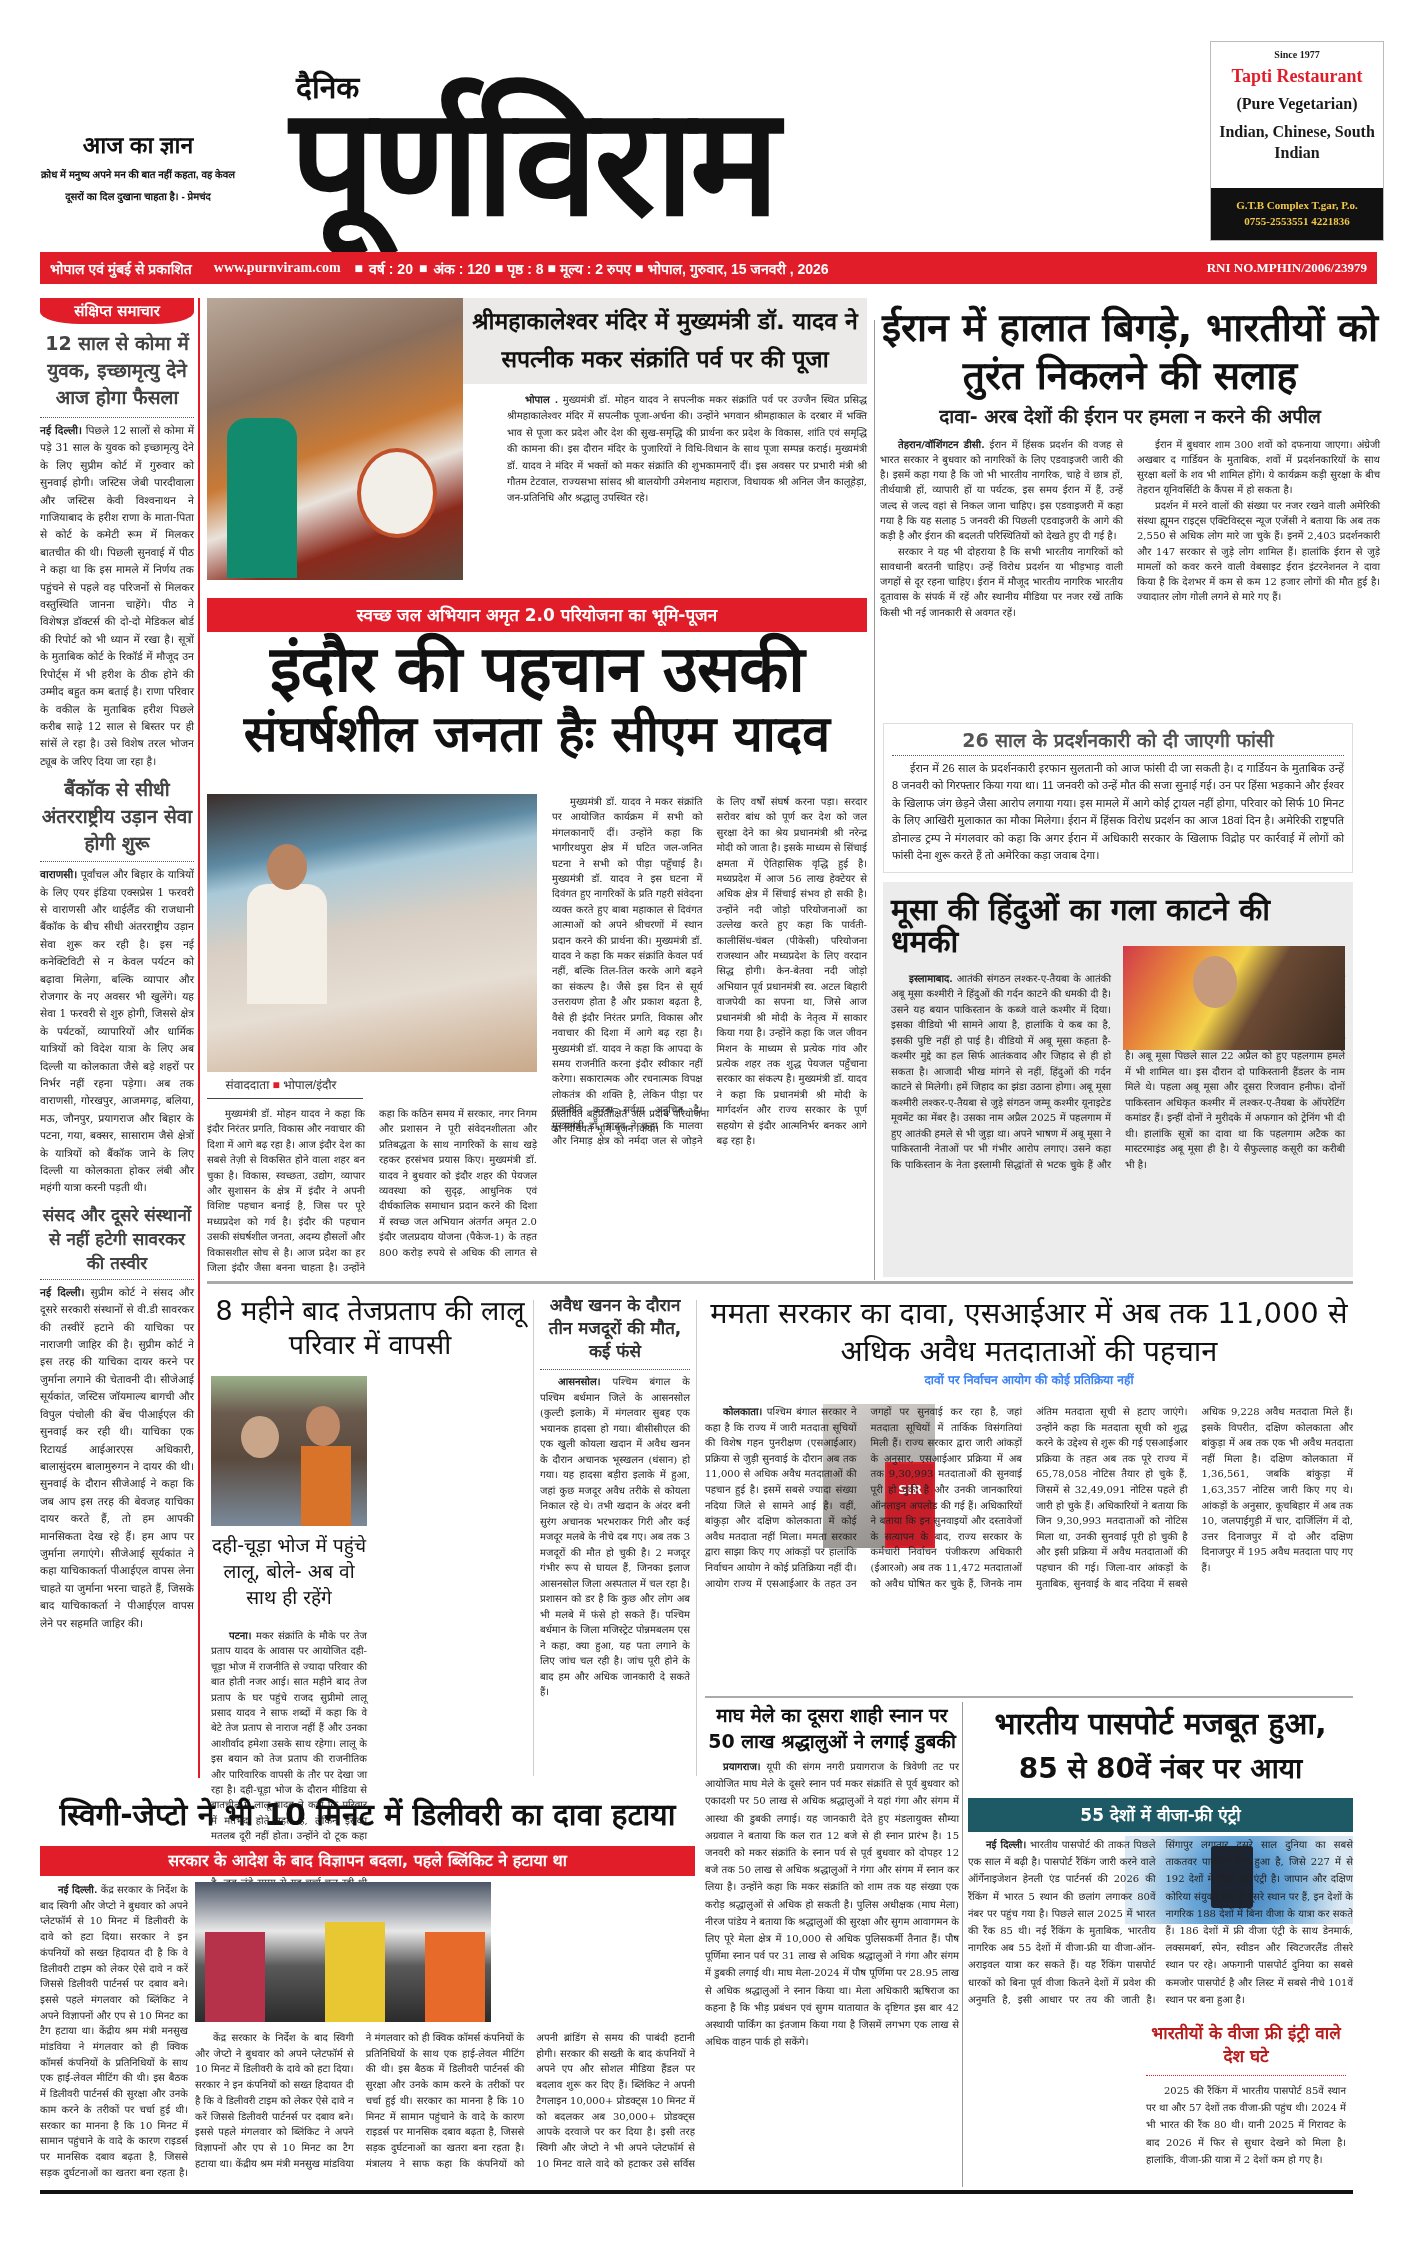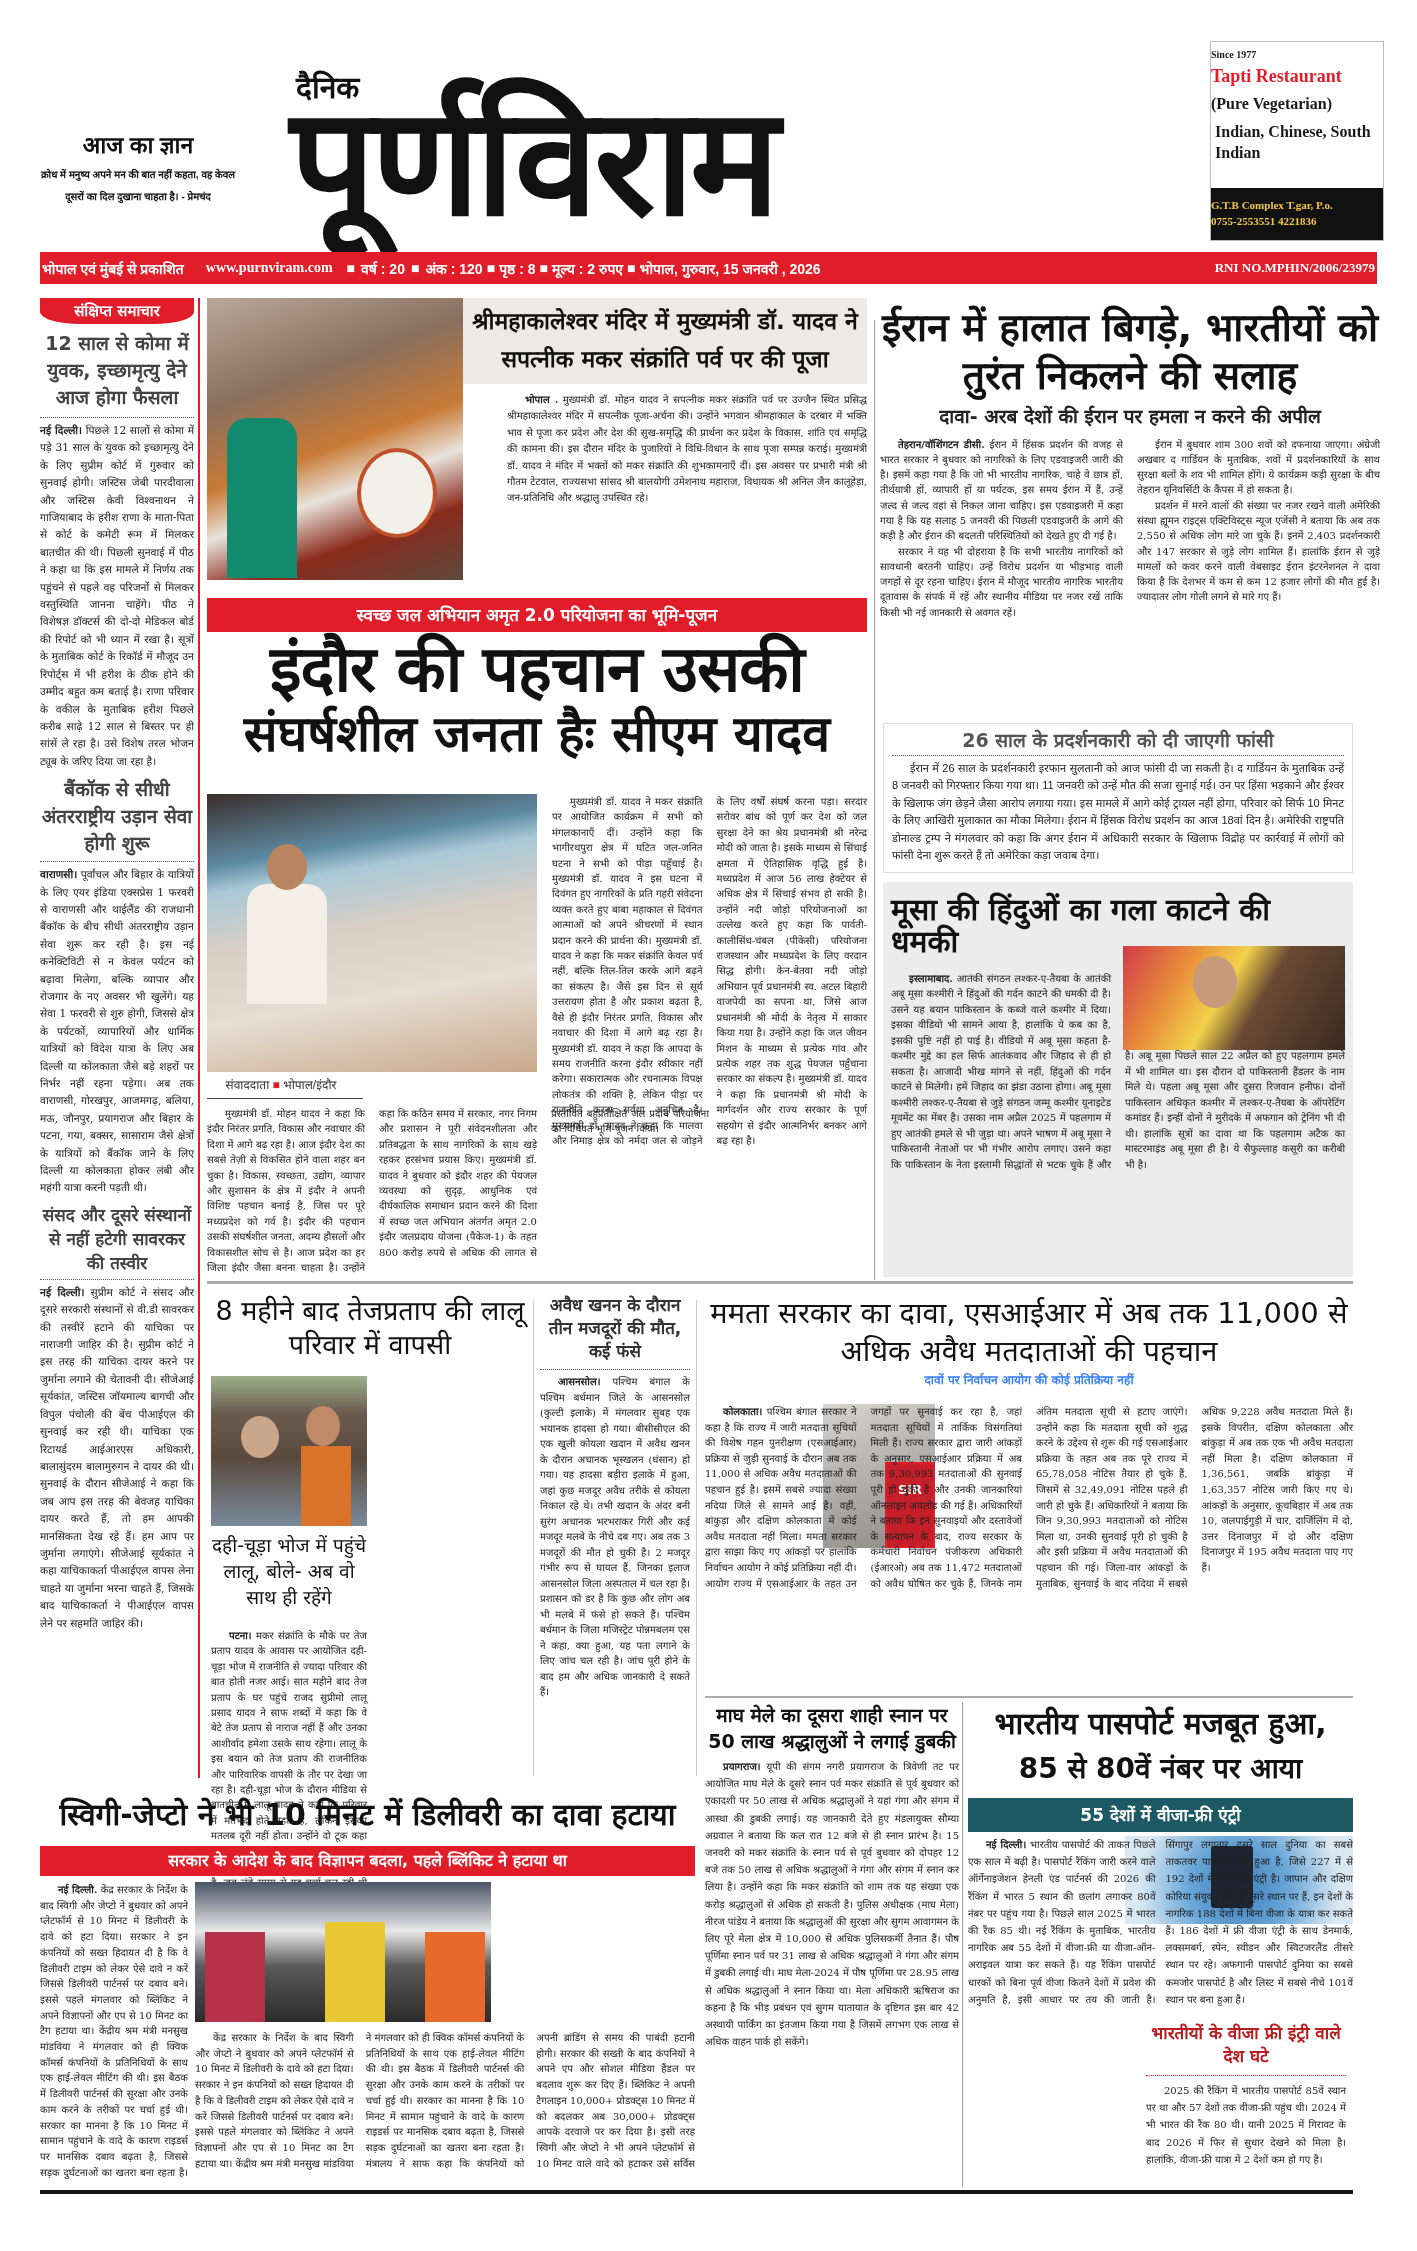--- a/index.html
+++ b/index.html
@@ -16,33 +16,33 @@
 </head>
 <body>
 
 <div class="abs" style="left:0;top:0;width:1417px;height:270px">
   <div class="abs" style="left:38px;top:128px;width:200px;text-align:center">
     <div style="font-family:'Liberation Sans',sans-serif;font-weight:bold;font-size:23px;color:#111;margin-bottom:4px">आज का ज्ञान</div>
     <div style="font-family:'Liberation Sans',sans-serif;font-weight:bold;font-size:10px;line-height:22px;color:#111">क्रोध में मनुष्य अपने मन की बात नहीं कहता, वह केवल दूसरों का दिल दुखाना चाहता है। - प्रेमचंद</div>
   </div>
   <div class="abs" style="left:296px;top:66px;font-family:'DejaVu Sans',sans-serif;font-weight:bold;font-size:30px;color:#111">दैनिक</div>
   <div class="abs" style="left:290px;top:62px;width:860px;font-family:'DejaVu Sans',sans-serif;font-weight:bold;font-size:150px;line-height:200px;color:#111;letter-spacing:-4px;white-space:nowrap">पूर्णविराम</div>
-  <div class="abs" style="left:1210px;top:41px;width:174px;height:200px;border:1px solid #bbb;background:#fff;font-family:'Liberation Serif',serif">
+  <div class="abs" style="left:1210px;top:41px;width:174px;height:200px;border:1px solid #bbb;background:#fff;text-align:center;font-family:'Liberation Serif',serif">
     <div style="font-size:10px;margin-top:7px;font-weight:bold">Since 1977</div>
     <div style="font-size:18px;color:#e11d2a;font-weight:bold;margin-top:6px">Tapti Restaurant</div>
     <div style="font-size:16px;font-weight:bold;margin-top:8px">(Pure Vegetarian)</div>
     <div style="font-size:16px;font-weight:bold;margin-top:8px;line-height:21px;padding:0 4px">Indian, Chinese, South Indian</div>
     <div style="position:absolute;left:0;right:0;bottom:0;height:52px;background:#111;color:#f2c84b;font-size:11px;font-weight:bold;padding-top:9px;line-height:16px">
       <div>G.T.B Complex T.gar, P.o.</div>
       <div>0755-2553551 4221836</div>
     </div>
   </div>
 </div>
 
-<div class="abs" style="left:40px;top:252px;width:1337px;height:32px;background:#e11d2a;color:#fff;font-family:'Liberation Sans',sans-serif;font-weight:bold;font-size:14px;display:flex;align-items:center;padding:0 2px;white-space:nowrap">
+<div class="abs" style="left:40px;top:252px;width:1337px;height:32px;background:#e11d2a;color:#fff;font-family:'Liberation Sans',sans-serif;font-weight:bold;font-size:14px;display:flex;align-items:center;padding:0 10px;white-space:nowrap">
   <span>भोपाल एवं मुंबई से प्रकाशित</span>
   <span style="margin-left:22px;font-family:'Liberation Serif',serif">www.purnviram.com</span>
   <span style="margin:0 6px 0 14px">■</span>
   <span>वर्ष : 20</span>
   <span style="margin:0 6px">■</span>
   <span>अंक : 120</span>
   <span style="margin:0 4px">■</span>
   <span>पृष्ठ : 8</span>
   <span style="margin:0 4px">■</span>
   <span>मूल्य : 2 रुपए</span>

